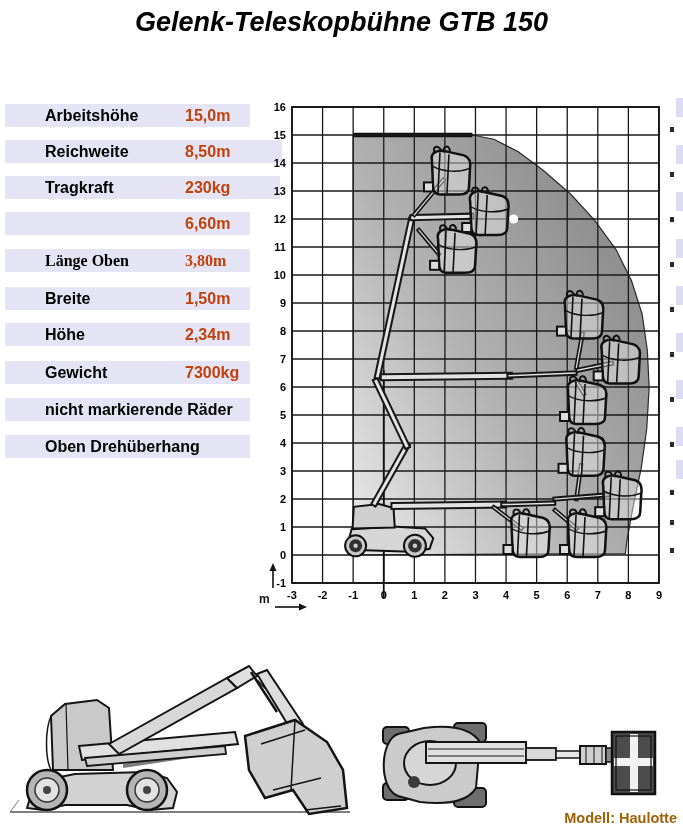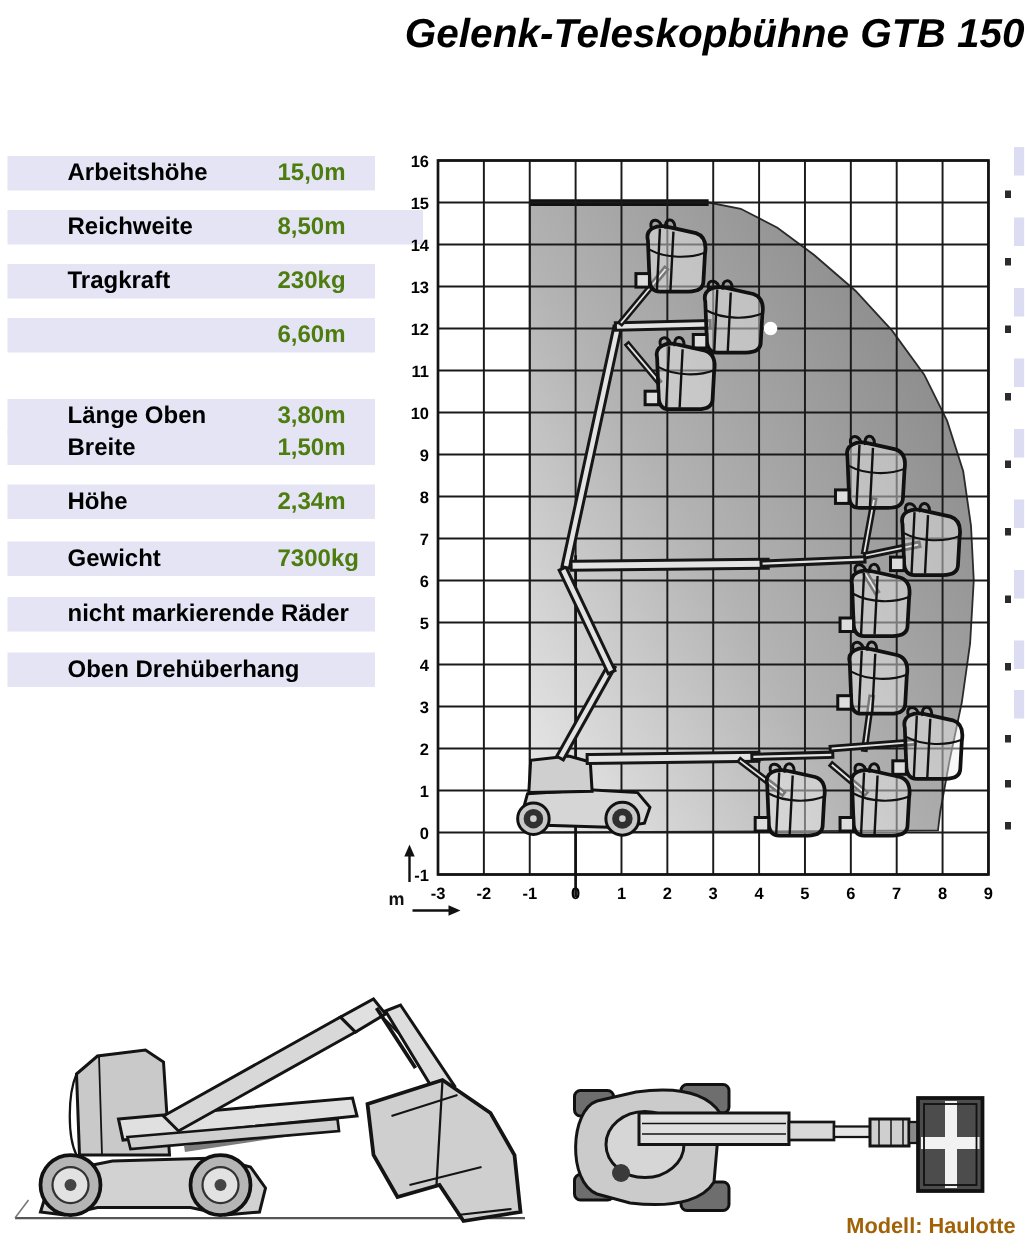--- a/index.html
+++ b/index.html
@@ -1,24 +1,24 @@
 <!DOCTYPE html>
 <html><head>
 <meta charset="utf-8">
 <style>
   html,body{margin:0;padding:0;background:#fff;}
   .page{position:relative;width:683px;height:839px;background:#ffffff;
         font-family:"Liberation Sans",sans-serif;overflow:hidden;}
-  .title{position:absolute;top:7px;left:0;width:100%;text-align:right;
+  .title{position:absolute;top:7px;left:0;width:100%;text-align:center;
          font-size:27px;font-weight:bold;font-style:italic;color:#000;}
   .spec-row{position:absolute;left:5px;width:245px;height:23px;background:#e4e4f4;}
   .spec-label{position:absolute;left:40px;top:0;line-height:23px;
               font-weight:bold;font-size:16px;color:#000;white-space:nowrap;}
   .spec-value{position:absolute;left:180px;top:0;line-height:23px;
-              font-weight:bold;font-size:16px;color:#4d7c0f;white-space:nowrap;}
+              font-weight:bold;font-size:16px;color:#c2410c;white-space:nowrap;}
   #chart-svg{position:absolute;left:250px;top:88px;}
   .edge-bar{position:absolute;left:676px;width:7px;height:19px;background:#dcdcf2;}
   .edge-dot{position:absolute;left:670px;width:4px;height:5px;background:#2b2b2b;}
   #sideview{position:absolute;left:5px;top:650px;}
   #topview{position:absolute;left:368px;top:700px;}
   .model{position:absolute;right:6px;top:810px;font-weight:bold;font-size:14.5px;color:#a16207;}
 </style>
 </head>
 <body>
 
@@ -28,28 +28,28 @@
 
   <div id="specs">
       <div class="spec-row" style="top: 104px;">
         <span class="spec-label">Arbeitshöhe</span>
         <span class="spec-value">15,0m</span>
       </div>
       <div class="spec-row" style="top: 140px; padding-left: 32px;">
         <span class="spec-label">Reichweite</span>
         <span class="spec-value">8,50m</span>
       </div>
-      <div class="spec-row" style="top: 176px;">
+      <div class="spec-row" style="top: 176px; padding-left: 30px;">
         <span class="spec-label">Tragkraft</span>
         <span class="spec-value">230kg</span>
       </div>
       <div class="spec-row" style="top: 212px;">
         <span class="spec-value">6,60m</span>
       </div>
-      <div class="spec-row" style="top: 266px;">
+      <div class="spec-row" style="top: 249px; font-family: Liberation Serif, serif;">
         <span class="spec-label">Länge Oben</span>
         <span class="spec-value">3,80m</span>
       </div>
       <div class="spec-row" style="top: 287px;">
         <span class="spec-label">Breite</span>
         <span class="spec-value">1,50m</span>
       </div>
       <div class="spec-row" style="top: 323px;">
         <span class="spec-label">Höhe</span>
         <span class="spec-value">2,34m</span>

